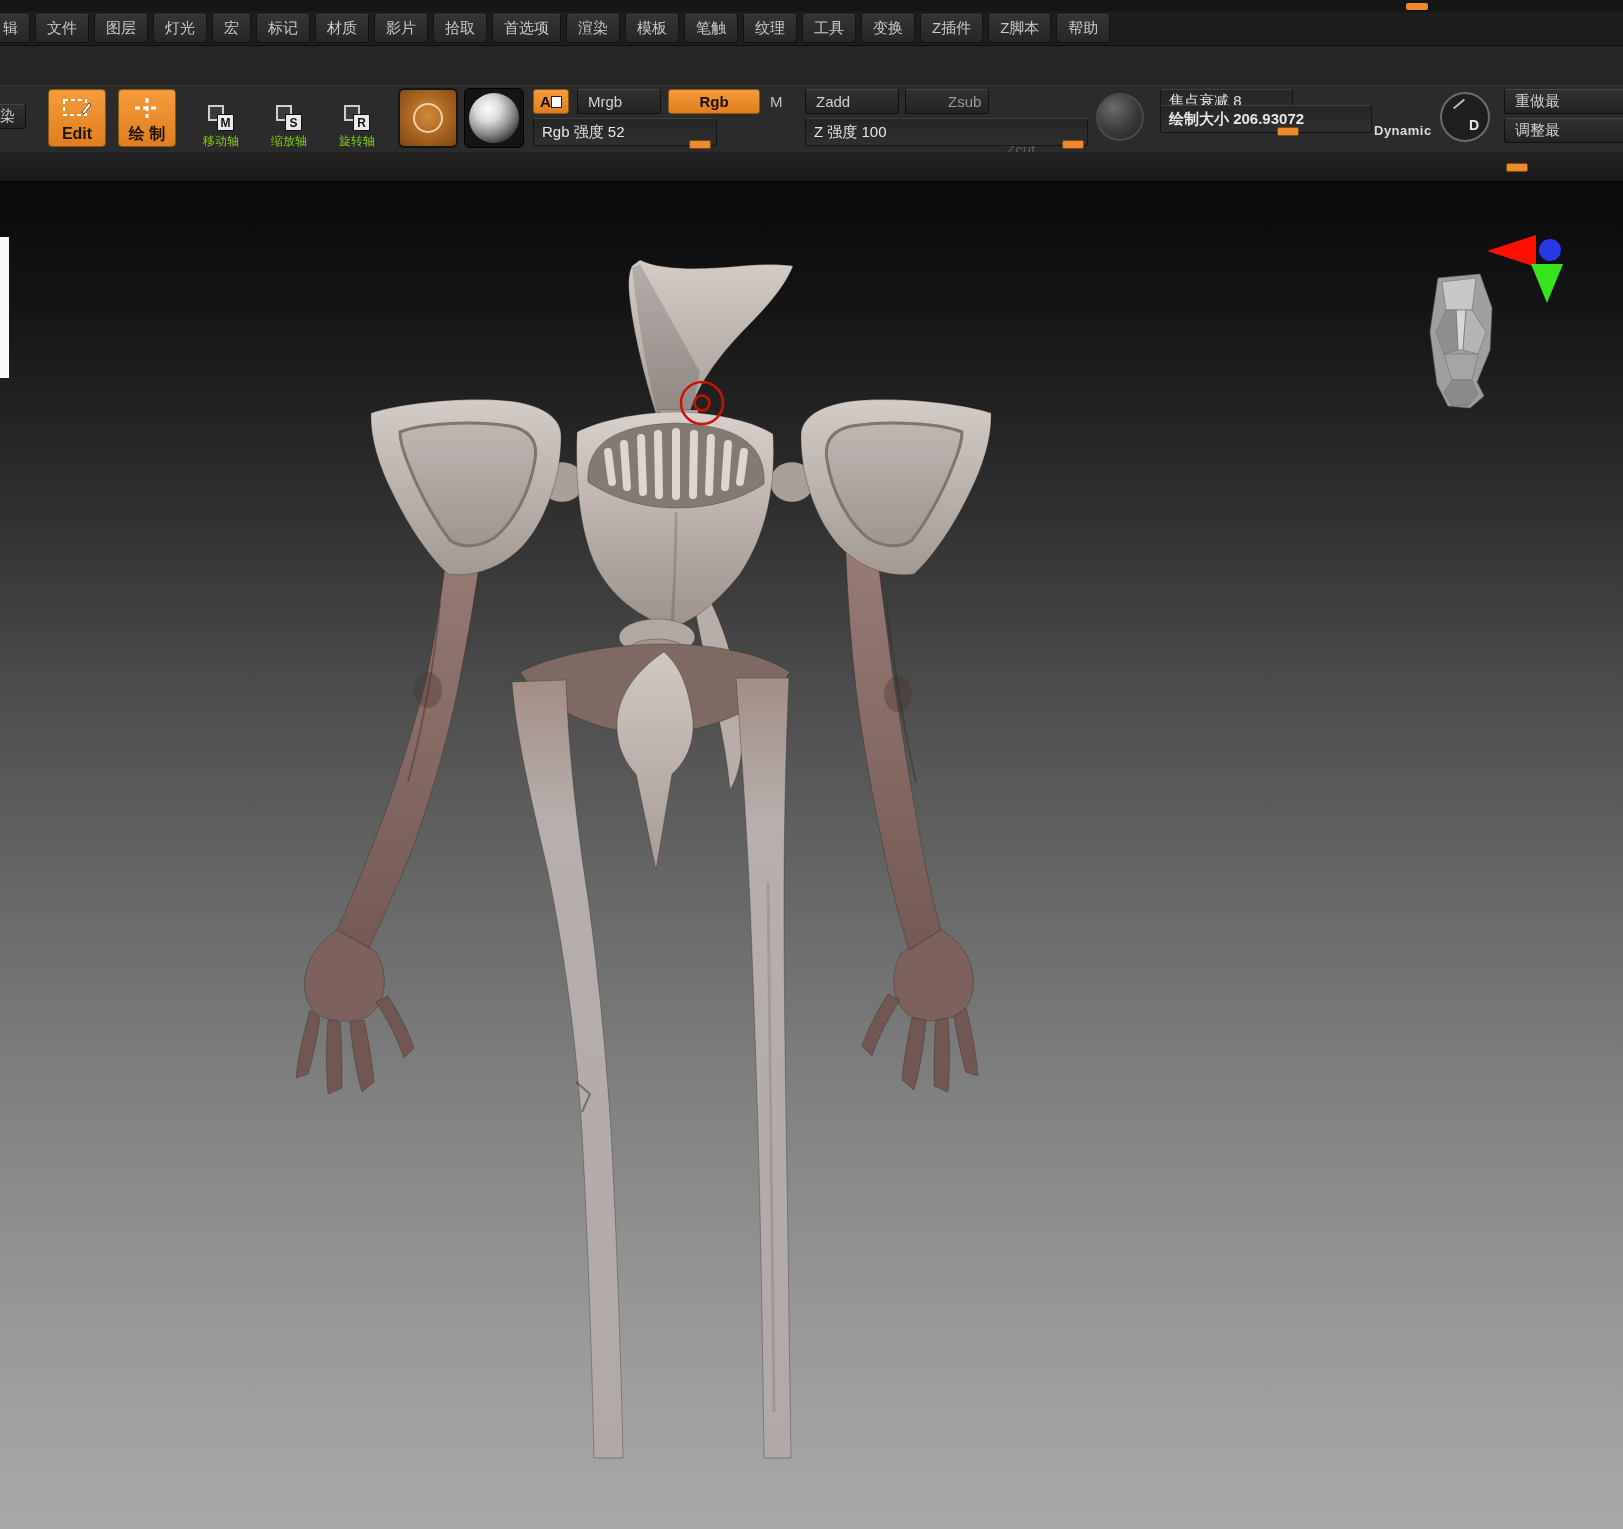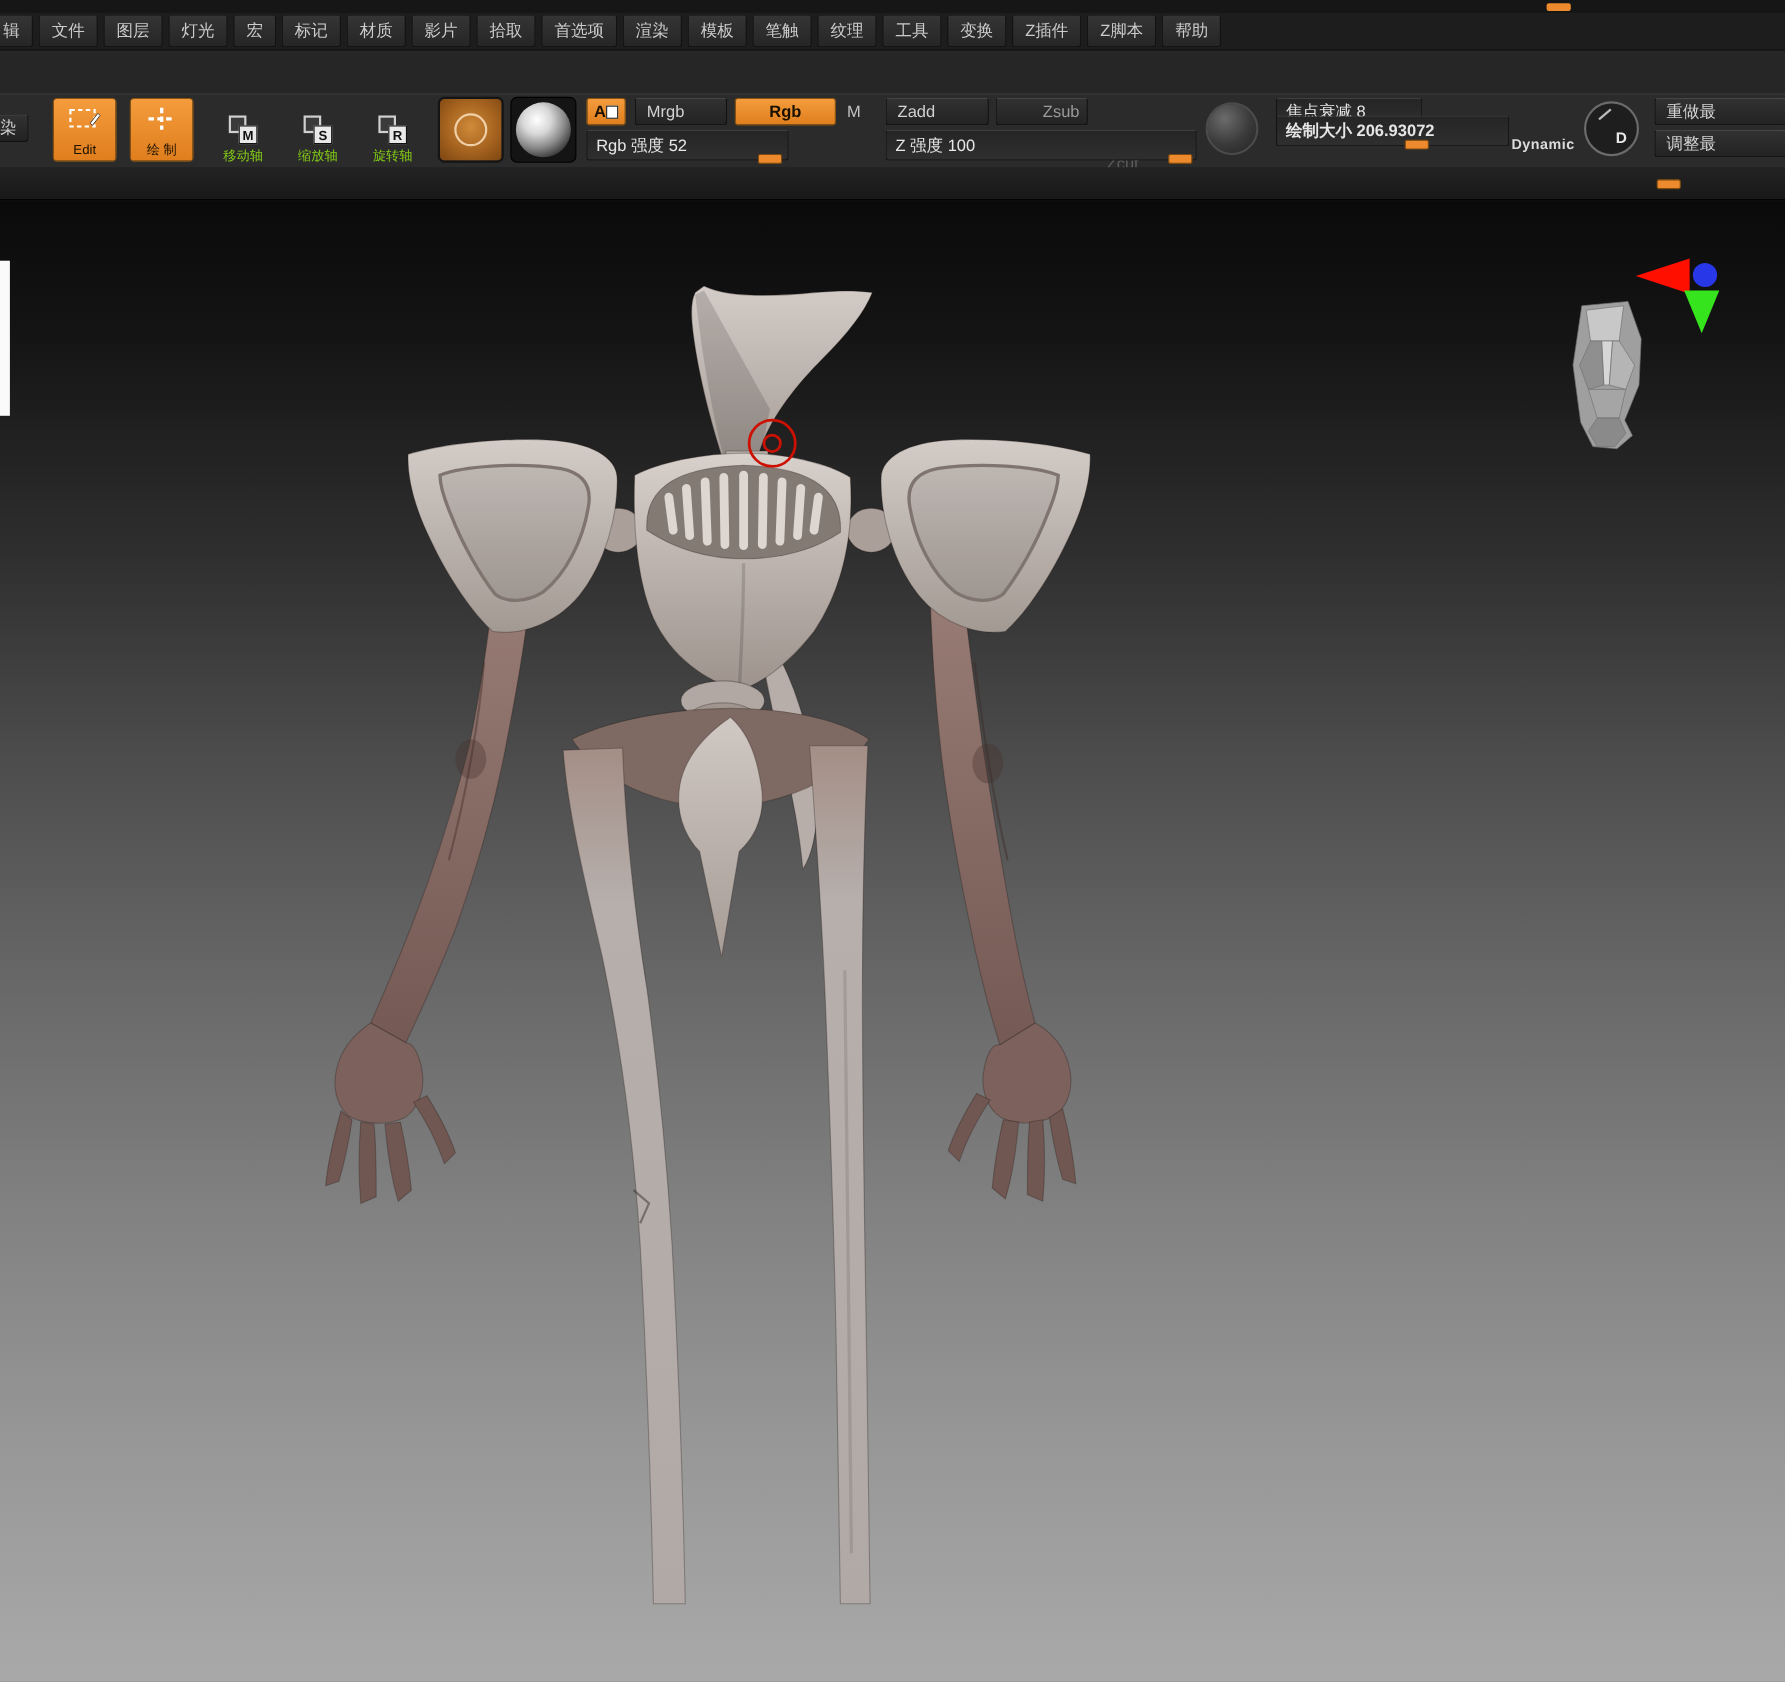--- a/index.html
+++ b/index.html
@@ -20,21 +20,21 @@
   .toolbar-row{position:absolute;left:0;top:39px;width:100%;height:67px;background:#2b2b2b;border-top:1px solid #383838;}
   .toolbar-row > *{position:absolute;}
 
   .tbtn{height:25px;background:linear-gradient(#313131,#232323);border:1px solid #101010;border-top-color:#454545;border-radius:3px;color:#d2d2d2;font-size:15px;display:flex;align-items:center;padding:0 10px;white-space:nowrap;overflow:hidden;}
   .tbtn.dim{color:#9a9a9a;}
   .tbtn.disabled{background:none;border-color:transparent;color:#5d5d5d;margin-top:48px;}
 
   .obtn{background:linear-gradient(#f49c3d,#e07e1d);border:1px solid #8a5510;border-radius:3px;color:#191000;font-weight:bold;}
 
   .tool-big{width:58px;height:58px;border-radius:4px;display:flex;flex-direction:column;align-items:center;justify-content:space-between;padding:6px 2px 4px 2px;}
-  .tool-big .tool-label{font-size:12px;font-weight:normal;color:#1c1100;line-height:1;}
+  .tool-big .tool-label{font-size:16px;font-weight:bold;color:#1c1100;line-height:1;}
 
   .xfer{width:54px;height:58px;display:flex;flex-direction:column;align-items:center;justify-content:flex-end;gap:4px;background:none;border:none;}
   .xfer-icon{position:relative;width:26px;height:26px;}
   .xfer-back{position:absolute;left:0;top:0;width:16px;height:16px;border:2px solid #cfcfcf;background:#3a3a3a;}
   .xfer-front{position:absolute;right:0;bottom:0;width:17px;height:17px;background:#e9e9e9;color:#111;font-size:12px;font-weight:bold;display:flex;align-items:center;justify-content:center;border:1px solid #111;}
   .xfer-label{font-size:12px;color:#84cc16;line-height:1;}
 
   .stroke-box{width:60px;height:60px;border-radius:6px;border:2px solid #151515;background:radial-gradient(circle at 50% 45%, #d08a39 0%, #a5631f 55%, #7c4511 100%);display:flex;align-items:center;justify-content:center;}
   .stroke-box .stroke-circle{width:30px;height:30px;border-radius:50%;border:2px solid rgba(250,224,190,.85);}
 

